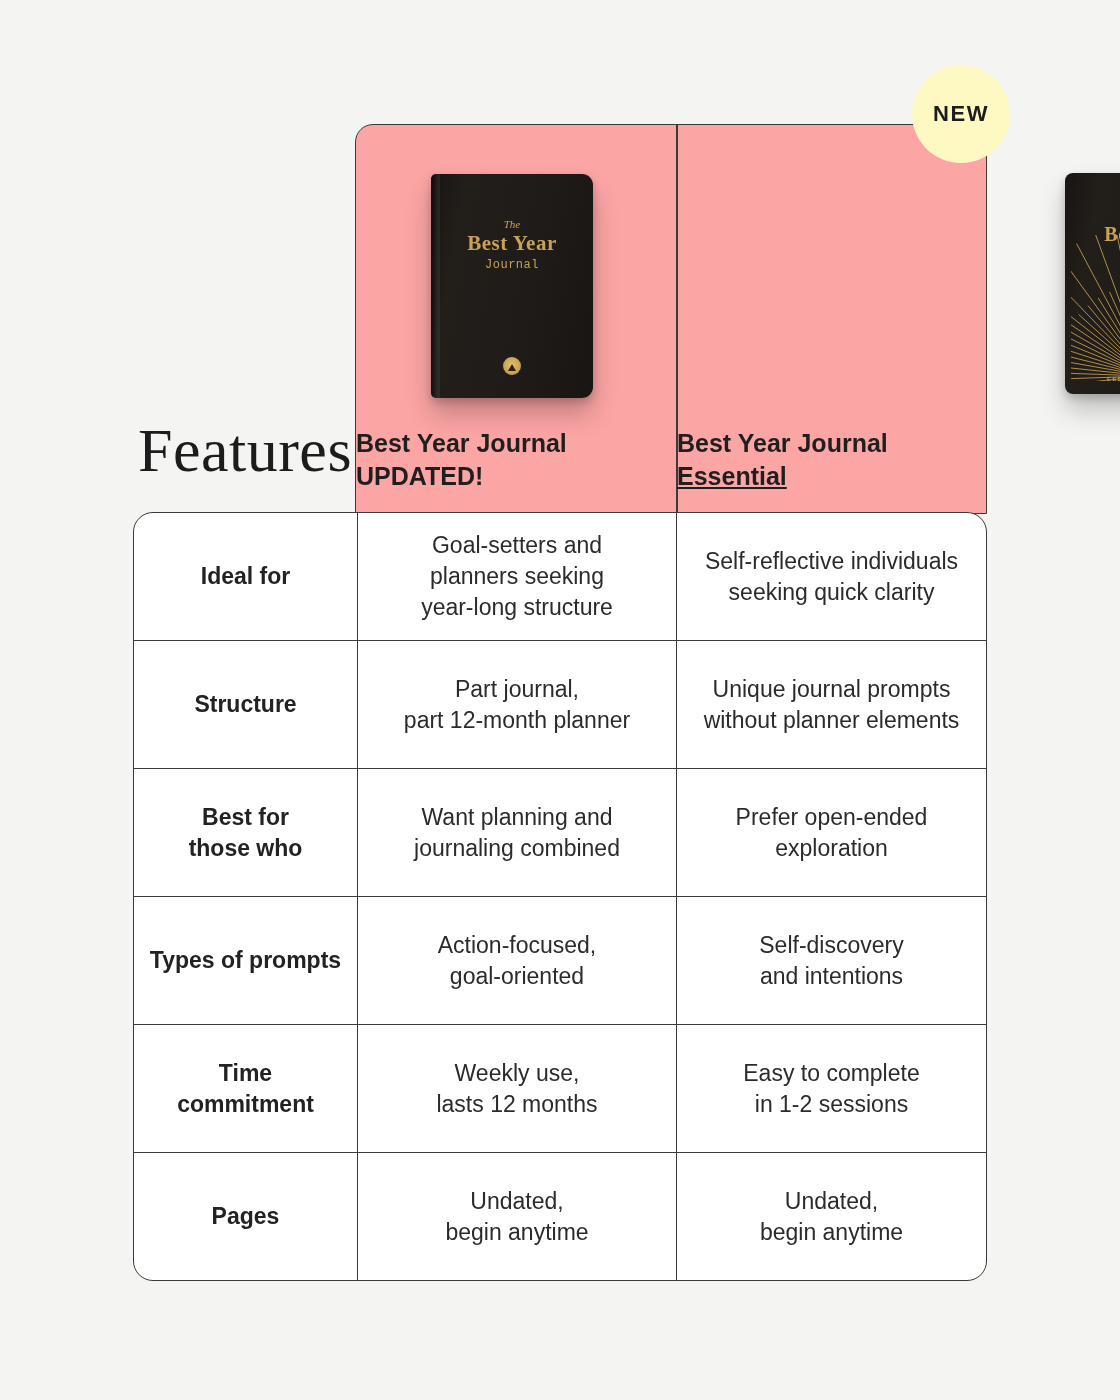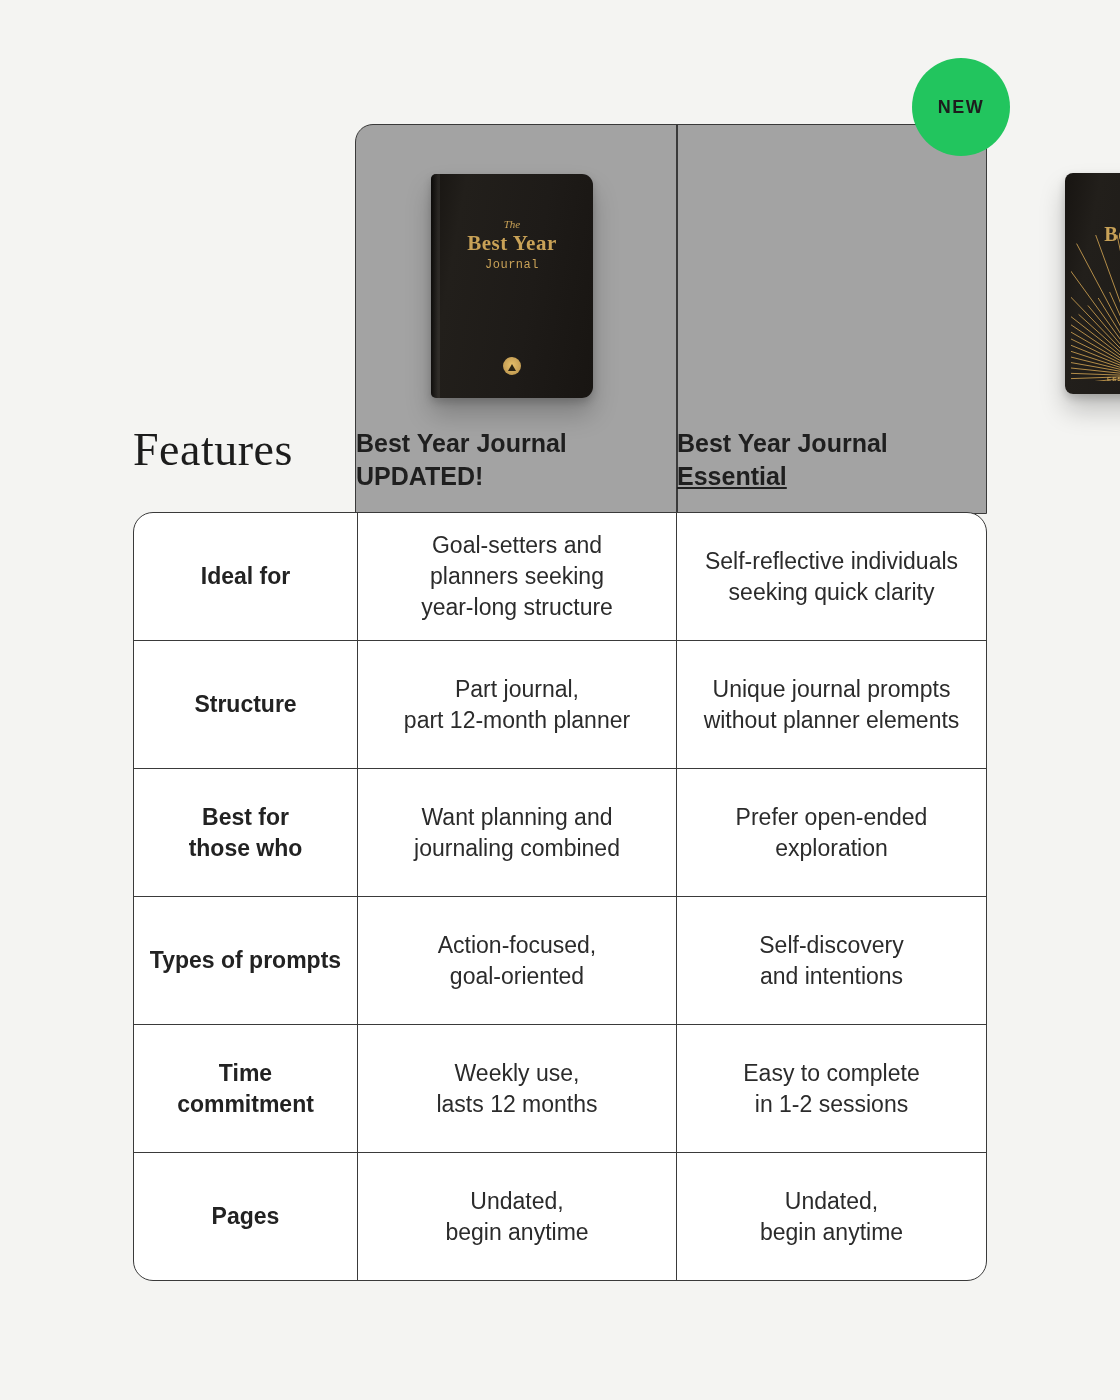--- a/index.html
+++ b/index.html
@@ -8,33 +8,33 @@
     background: #f4f4f2;
     font-family: "Liberation Sans", sans-serif;
     color: #262626;
     position: relative;
     overflow: hidden;
   }
   .stage { position: absolute; inset: 0; }
 
   
   .new-badge {
-    position: absolute; left: 912px; top: 58px;
+    position: absolute; left: 912px; top: 65px;
     width: 98px; height: 98px; border-radius: 50%;
-    background: #22c55e;
+    background: #fef9c3;
     display: flex; align-items: center; justify-content: center;
-    font-size: 18px; font-weight: 800; letter-spacing: 1.5px;
+    font-size: 22px; font-weight: 800; letter-spacing: 1.5px;
     color: #1d1d1d; z-index: 30;
   }
 
   
   .products-box {
     position: absolute; left: 355px; top: 124px;
     width: 632px; height: 390px;
-    background: #a3a3a3;
+    background: #fca5a5;
     border: 1.5px solid #3a3a3a;
     border-radius: 18px 18px 0 0;
     box-sizing: border-box;
     z-index: 10;
   }
   .products-divider {
     position: absolute; left: 320px; top: 0; bottom: 0;
     width: 1.5px; background: #3a3a3a;
   }
   .product-col { position: absolute; top: 0; bottom: 0; }
@@ -100,22 +100,23 @@
   .sunburst { position: absolute; left: 0; top: 0; }
   .edition-label {
     position: absolute; left: 0; right: 0; top: 203px;
     text-align: center; color: #c9a257;
     font-size: 6px; font-weight: 700; letter-spacing: 1.2px;
   }
 
   
   .features-title {
     position: absolute; left: 133px; top: 424px; width: 224px;
+    text-align: center;
     font-family: "Liberation Serif", serif;
-    font-size: 46px; line-height: 52px; font-weight: 400;
+    font-size: 62px; line-height: 52px; font-weight: 400;
     color: #1c1c1c; letter-spacing: 0.5px;
     z-index: 5;
   }
 
   
   .features-table {
     position: absolute; left: 133px; top: 512px;
     width: 854px;
     background: #ffffff;
     border: 1.5px solid #3a3a3a;

